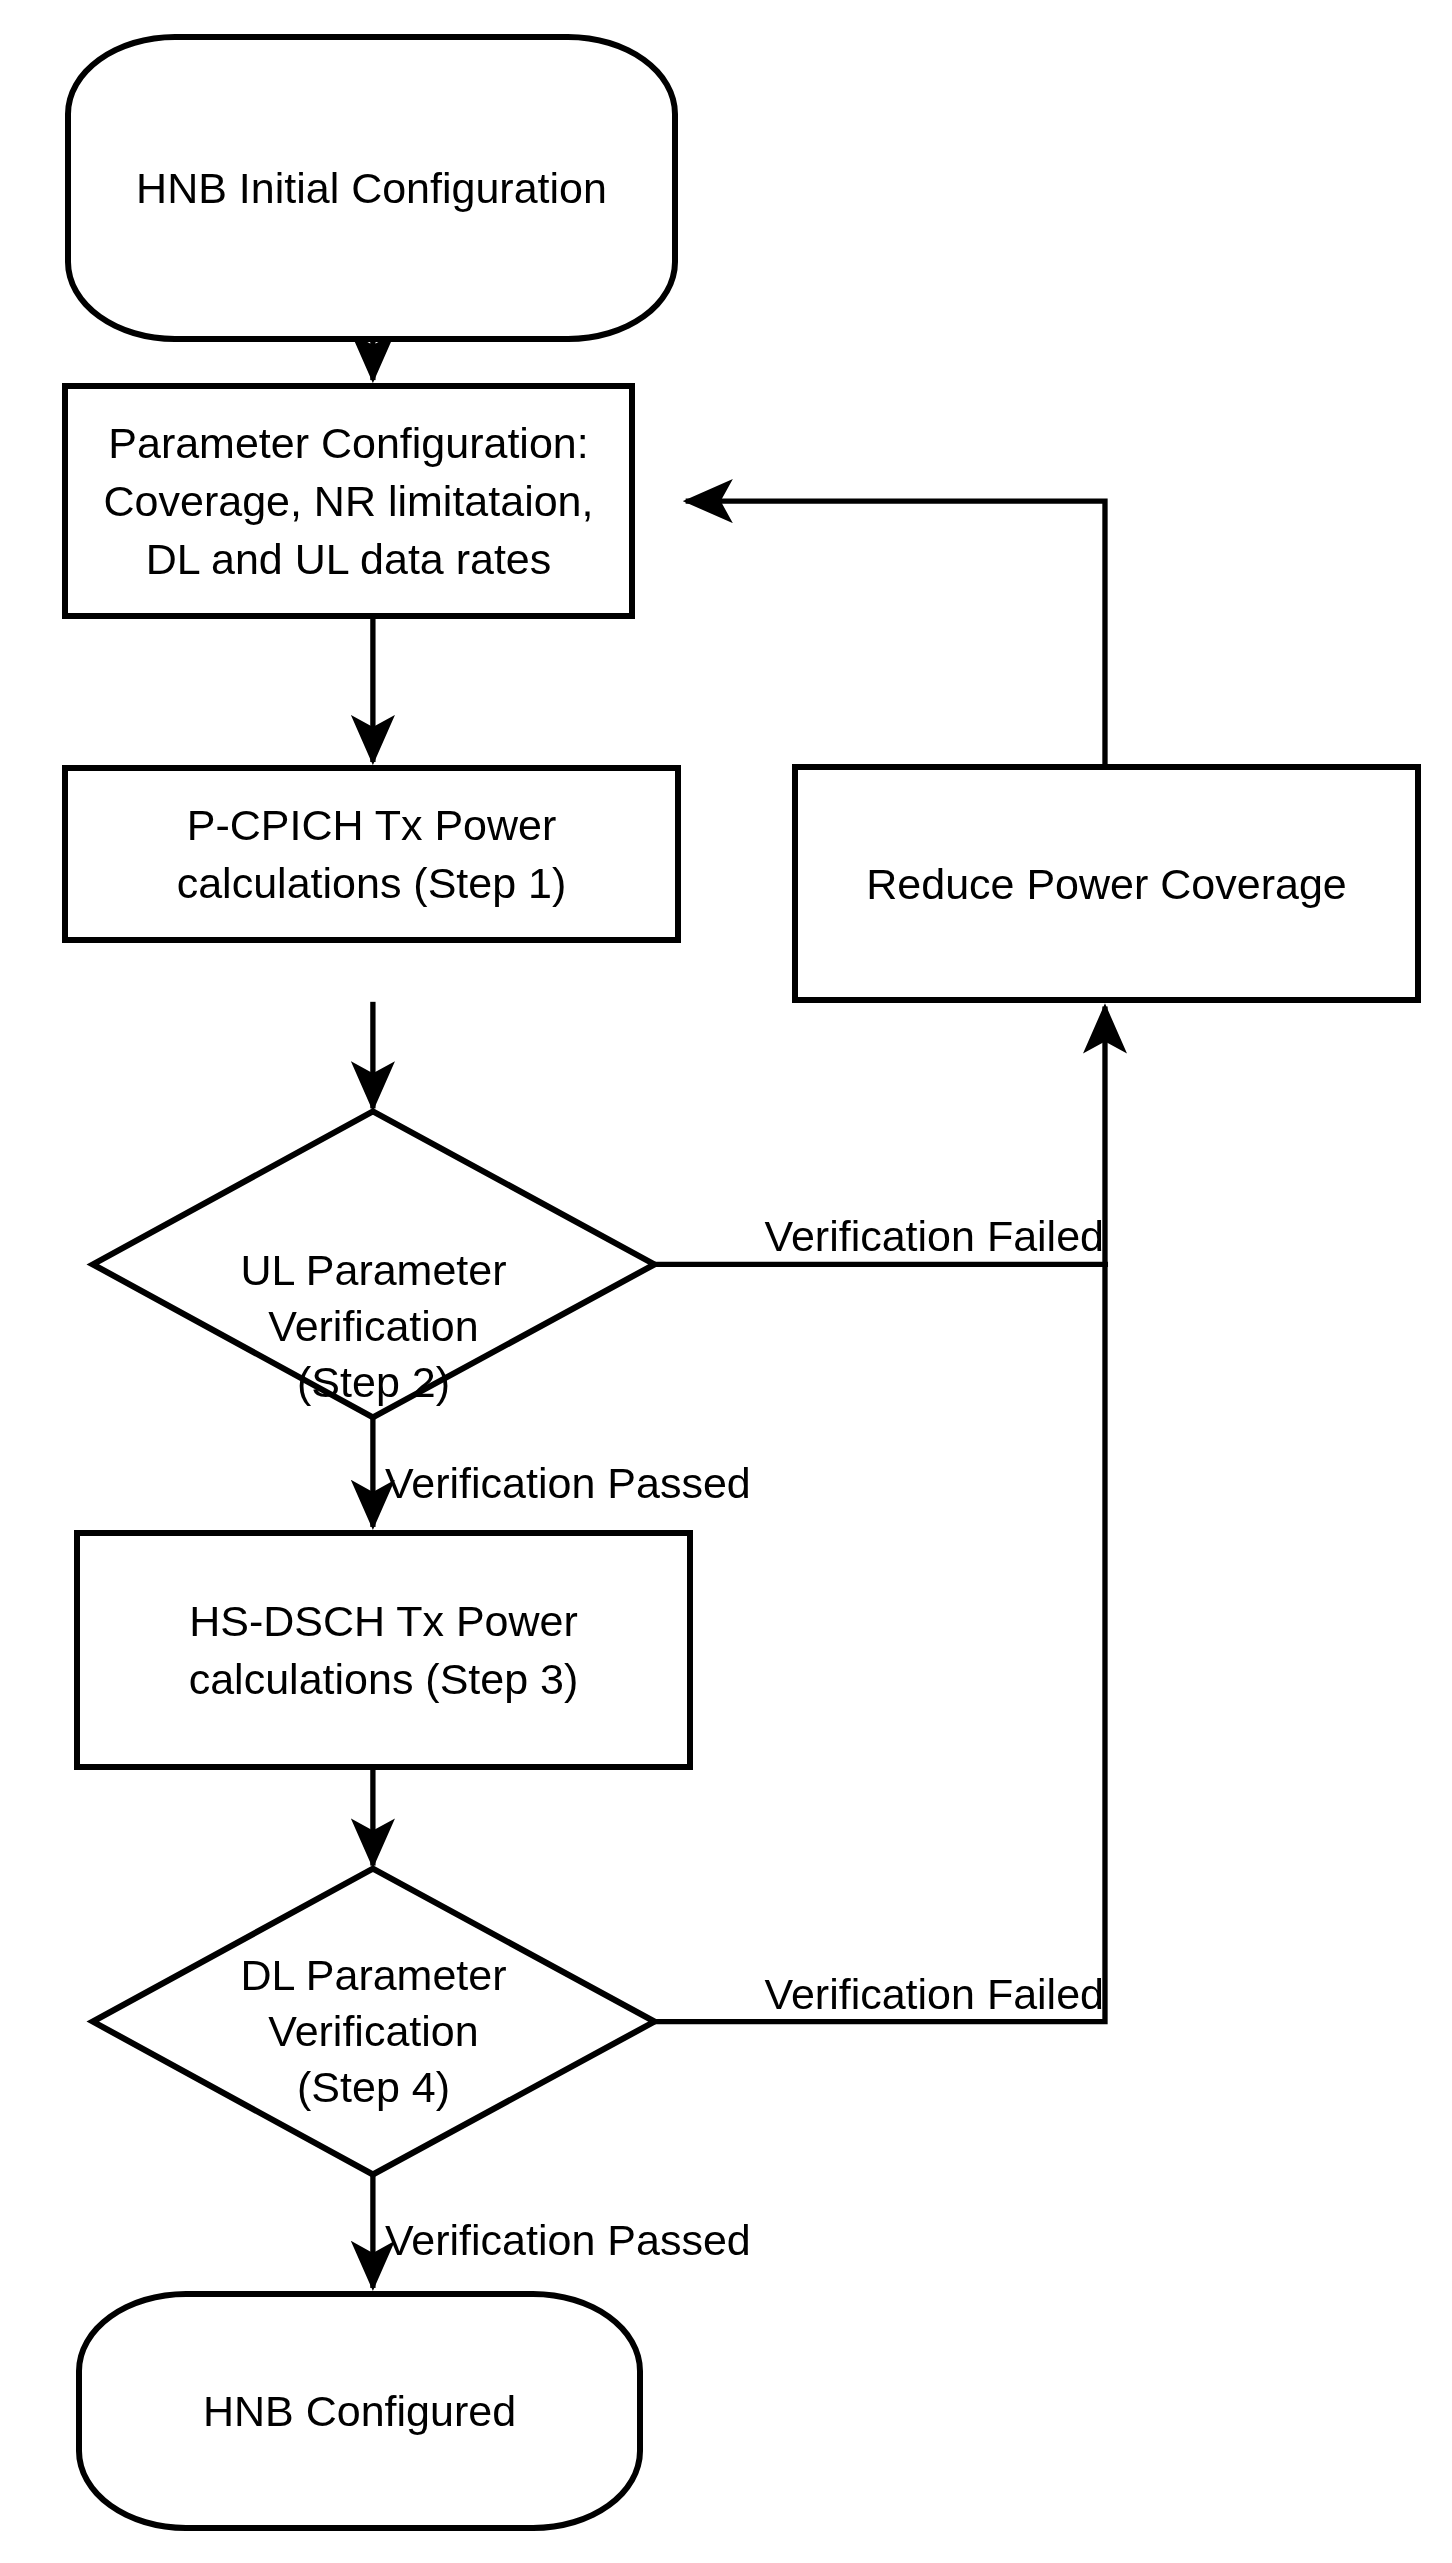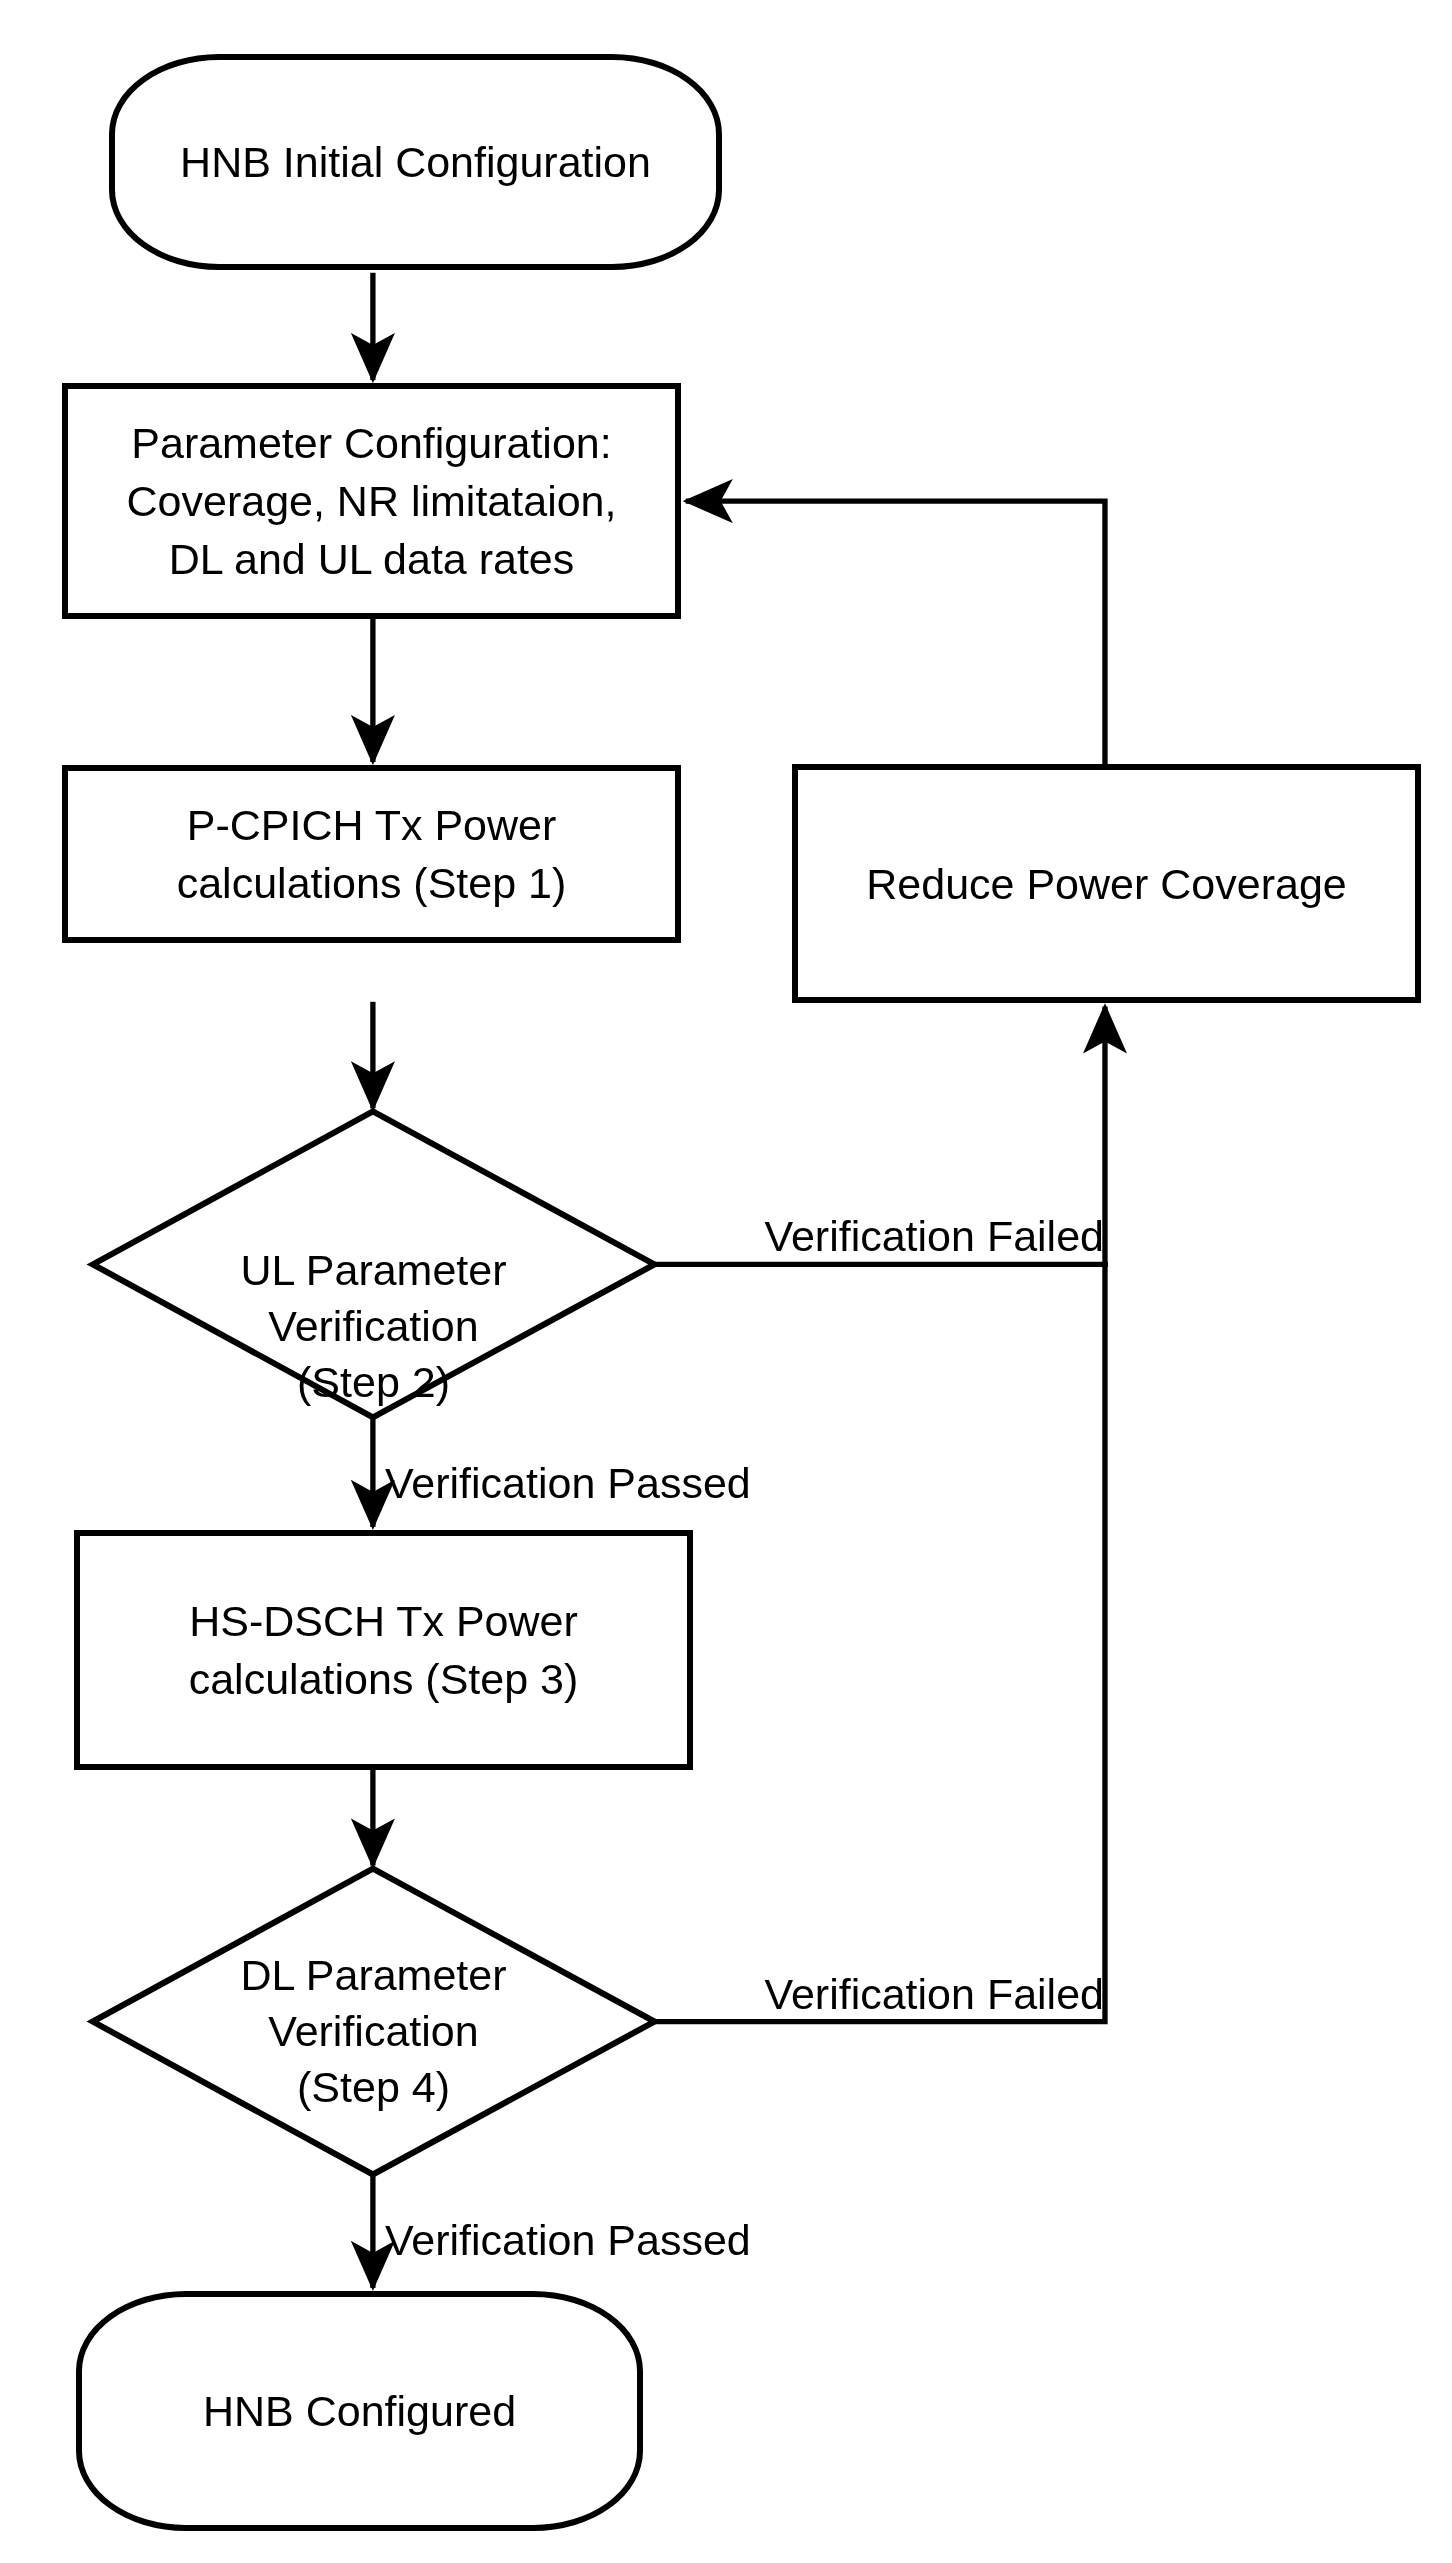--- a/index.html
+++ b/index.html
@@ -92,25 +92,25 @@
     <line x1="858" y1="1661" x2="1456" y2="1661" stroke="#000000" stroke-width="7"></line>
 
     <polyline points="858,2656 1452,2656 1452,1322" fill="none" stroke="#000000" stroke-width="7" marker-end="url(#arrowhead)"></polyline>
 
     <polyline points="1452,1004 1452,658 901,658" fill="none" stroke="#000000" stroke-width="7" marker-end="url(#arrowhead)"></polyline>
 
     <polygon points="490,1460 860,1661 490,1862 122,1661" fill="#ffffff" stroke="#000000" stroke-width="8"></polygon>
     <polygon points="490,2455 860,2656 490,2857 122,2656" fill="#ffffff" stroke="#000000" stroke-width="8"></polygon>
   </svg>
 
-  <div class="node terminator" style="left:65px; top:54px; width:613px; height:216px;margin-left:44px;">
+  <div class="node terminator" style="left:65px; top:34px; width:613px; height:308px;">
     <span class="node-label">HNB Initial Configuration</span>
   </div>
 
-  <div class="node" style="left:62px; top:383px; width:619px; height:236px;">
+  <div class="node" style="left:62px; top:383px; width:573px; height:236px;">
     <span class="node-label">Parameter Configuration:
 Coverage, NR limitataion,
 DL and UL data rates</span>
   </div>
 
   <div class="node" style="left:62px; top:765px; width:619px; height:178px;">
     <span class="node-label">P-CPICH Tx Power
 calculations (Step 1)</span>
   </div>
 

